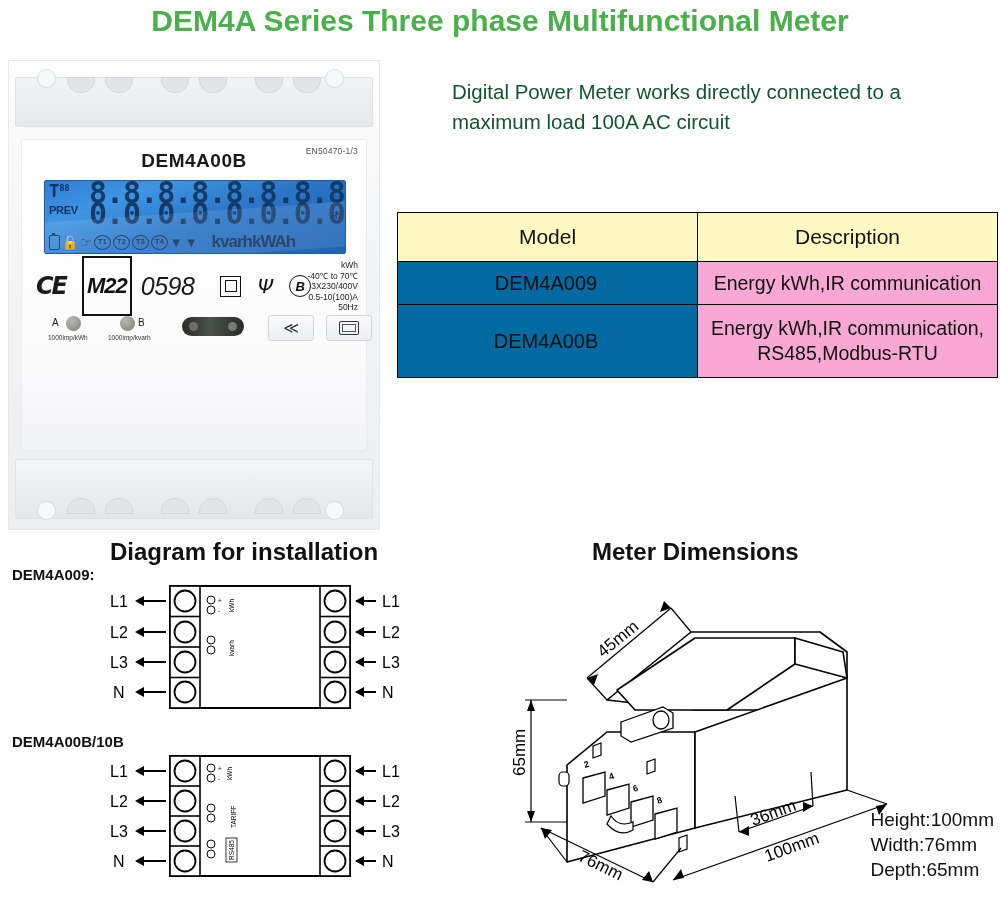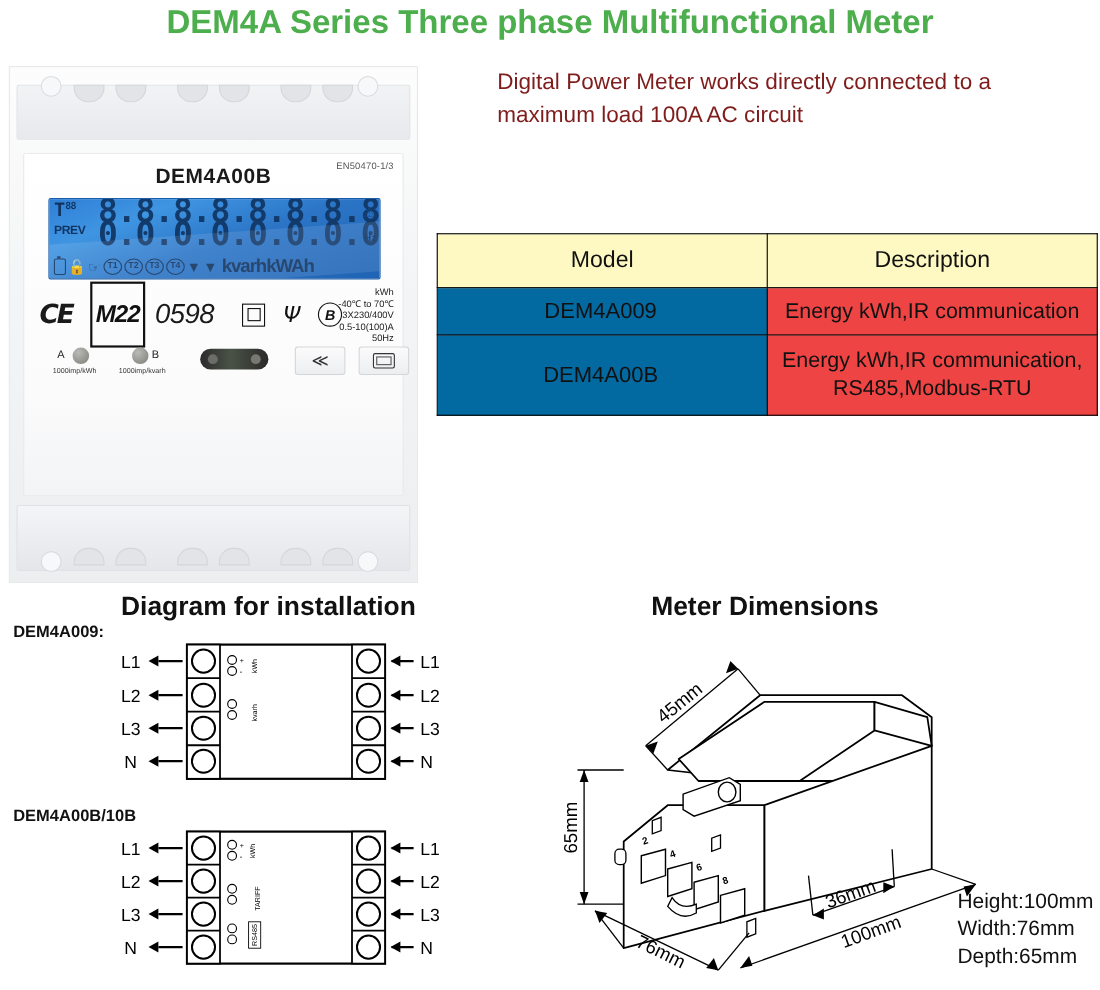--- a/index.html
+++ b/index.html
@@ -18,22 +18,22 @@
     position:absolute;left:0;top:4px;width:1000px;
     text-align:center;
     font-size:30px;font-weight:bold;
     color:#4cae4c;
     letter-spacing:0px;
     font-family:"Liberation Sans", sans-serif;
   }
 
   
   .intro{
-    position:absolute;left:452px;top:60px;width:540px;
-    font-size:20.5px;line-height:30px;color:#7f1d1d;
+    position:absolute;left:452px;top:77px;width:540px;
+    font-size:20.5px;line-height:30px;color:#14532d;
     font-family:"Liberation Sans", sans-serif;
   }
 
   
   .meter-photo{
     position:absolute;left:8px;top:60px;width:372px;height:470px;
     background:linear-gradient(180deg,#fdfdfd 0%,#f4f5f6 40%,#eceef0 100%);
     border:1px solid #e6e8ea;
     box-sizing:border-box;
   }
@@ -109,21 +109,21 @@
   .lcd-bat:before{content:"";position:absolute;left:2px;top:-3px;width:3px;height:2px;background:#10335f;}
   .lcd-lock{font-size:13px;color:#10335f;line-height:13px;font-weight:bold;}
   .lcd-hand{font-size:13px;color:#10335f;line-height:13px;}
   .lcd-t-circ{
     width:15px;height:13px;border:1.5px solid #10335f;border-radius:50%;
     font-size:8px;font-weight:bold;color:#10335f;
     display:flex;align-items:center;justify-content:center;line-height:8px;
   }
   .lcd-tri{font-size:13px;color:#10335f;line-height:13px;}
   .lcd-units{
-    font-size:17px;font-weight:bold;color:#10335f;letter-spacing:-1px;margin-left:2px;
+    font-size:17px;font-weight:bold;color:#10335f;letter-spacing:-1px;margin-left:12px;
   }
 
   
   .cert-row{
     position:absolute;left:14px;top:125px;width:316px;height:42px;
     display:flex;align-items:center;font-style:italic;
   }
   .ce{font-size:24px;font-weight:bold;color:#1a1a1a;letter-spacing:-2px;font-family:"DejaVu Sans", sans-serif;}
   .m22{
     border:2px solid #111;padding:16px 3px;margin-left:16px;
@@ -179,21 +179,21 @@
     font-size:19.5px;color:#111;font-weight:normal;
     padding:4px 6px;
   }
   .spec-table th{
     background:#fef9c3;font-size:21px;text-align:center;height:40px;
   }
   .spec-table td.model{
     background:#0369a1;width:157px;text-align:center;padding-left:3px;font-size:20px;
   }
   .spec-table td.desc{
-    background:#ef4444;text-align:center;line-height:25px;
+    background:#f9a8d4;text-align:center;line-height:25px;
   }
   .r1 td{height:34px;}
   .r2 td{height:64px;}
   .r3 td{height:62px;}
 
   
   .sec-h{
     position:absolute;font-size:24px;font-weight:bold;color:#111;
   }
   .sub-h{

